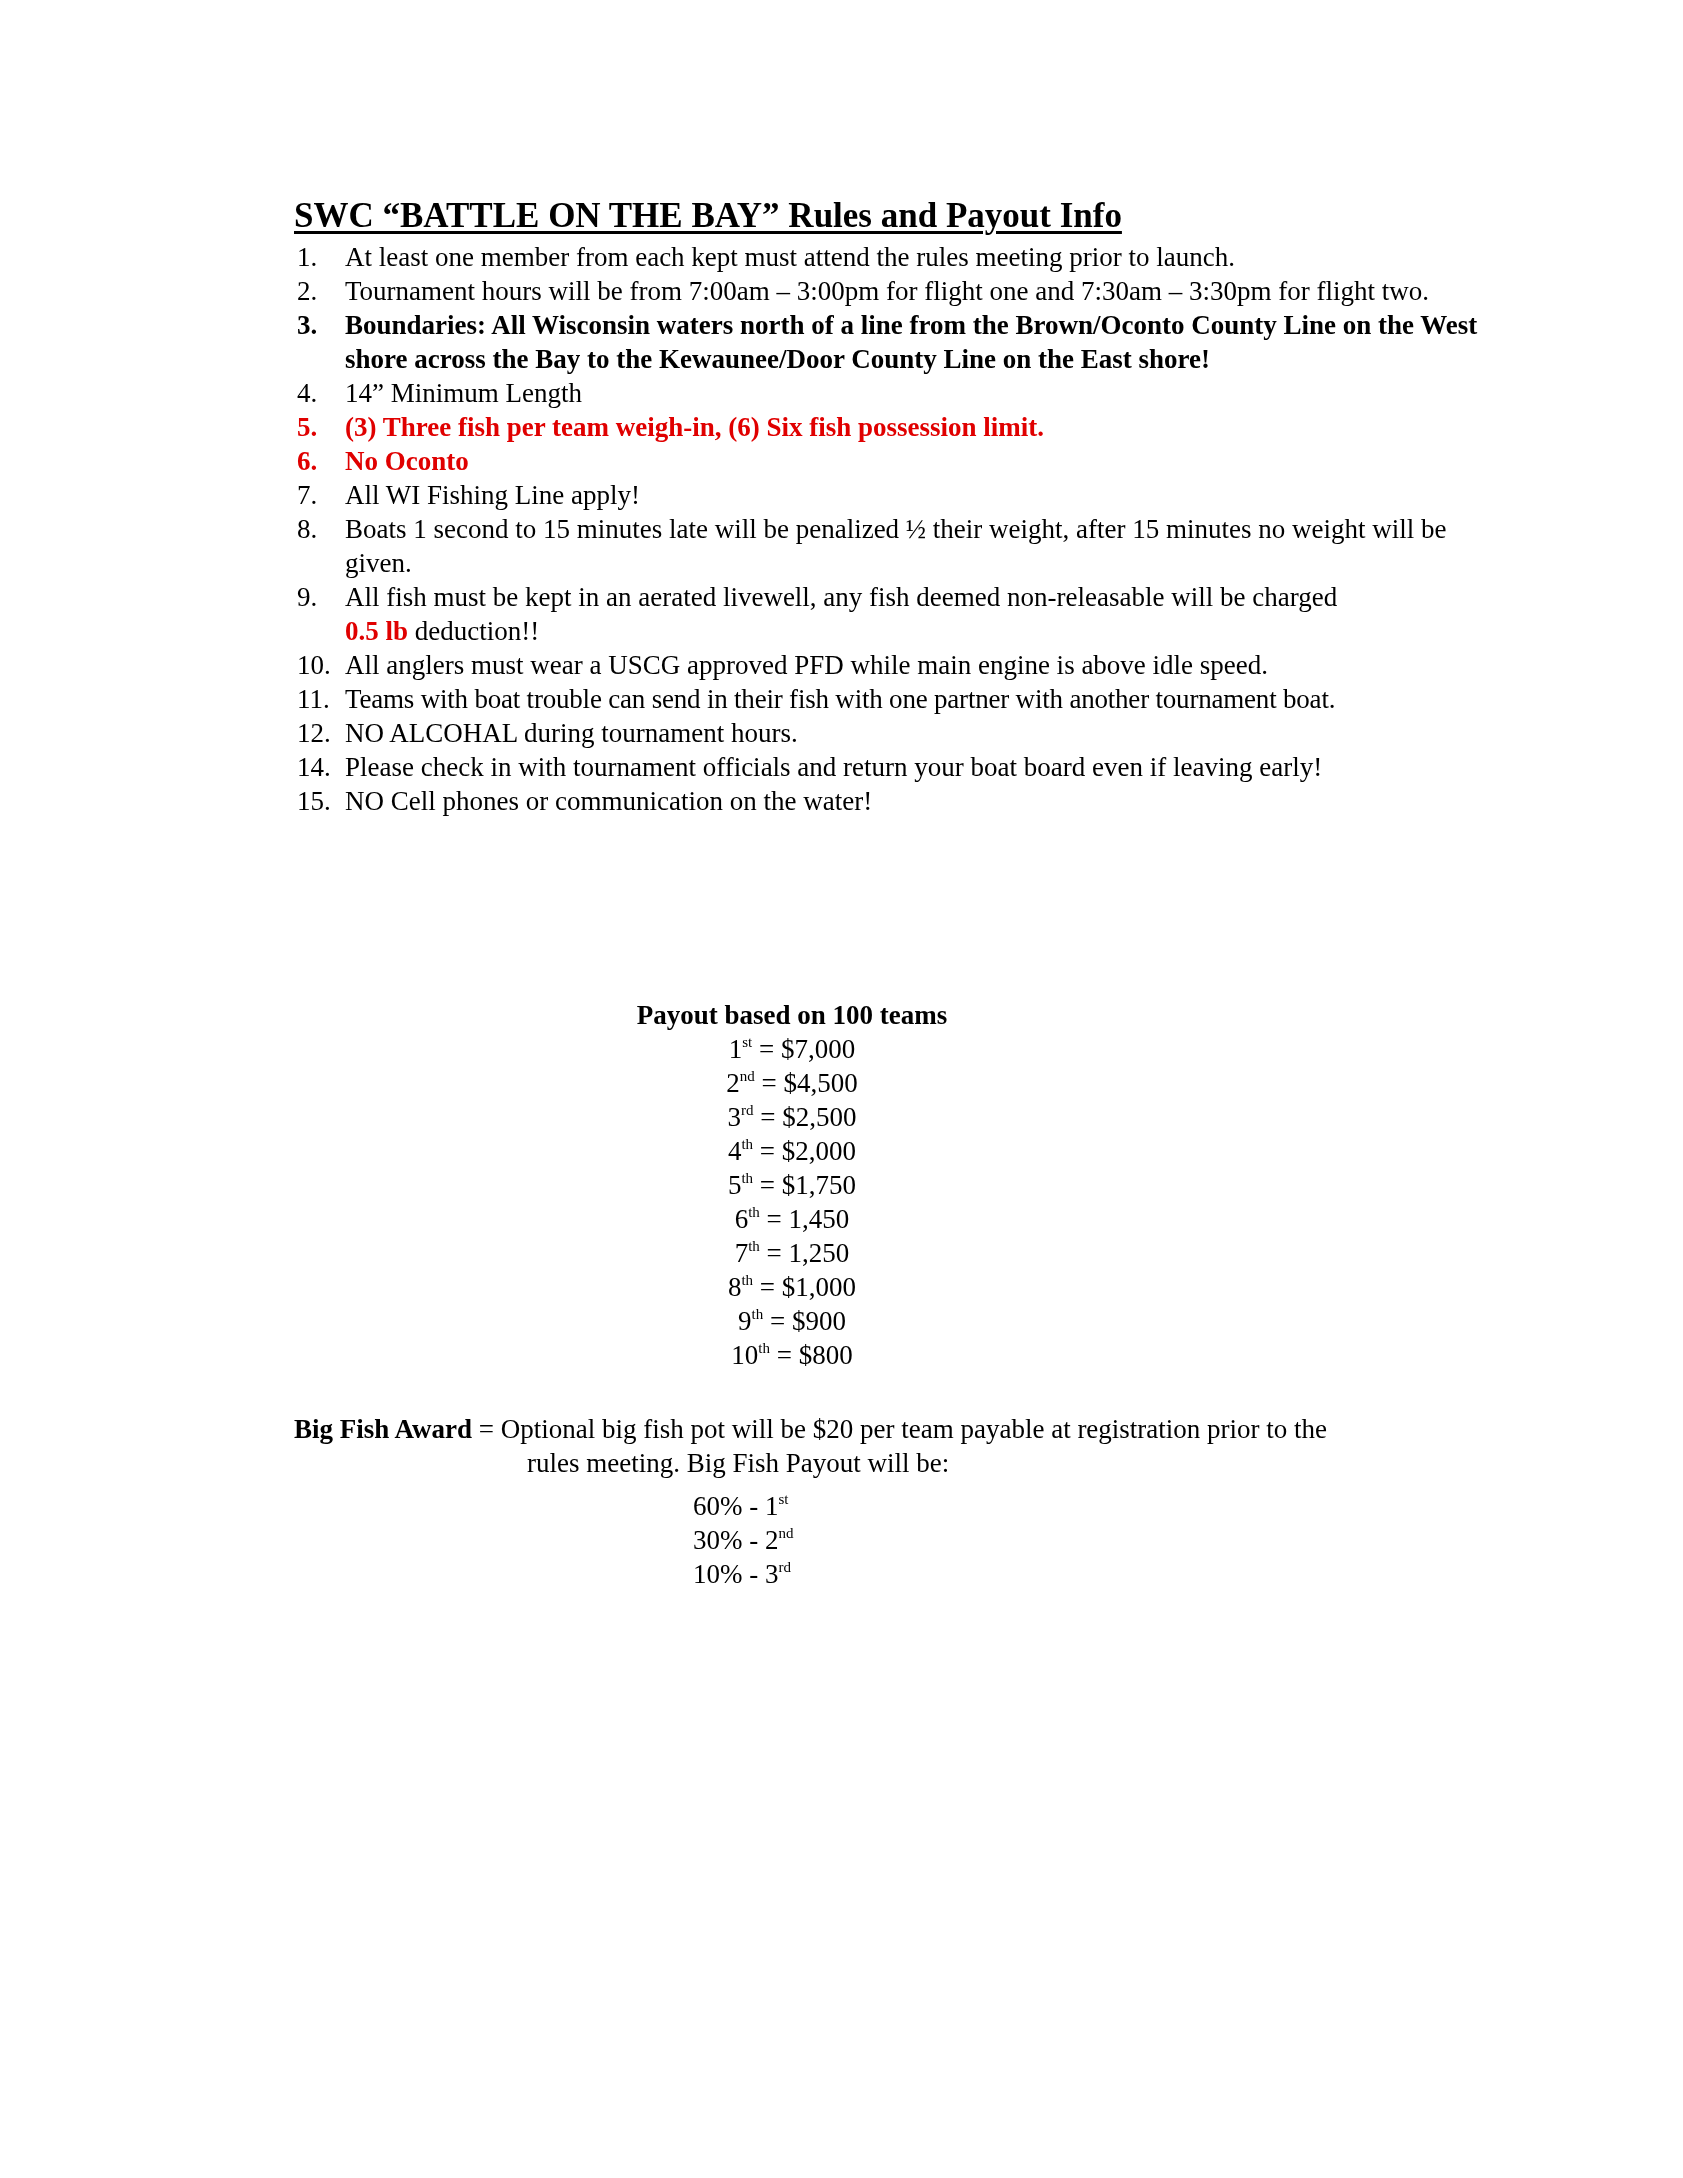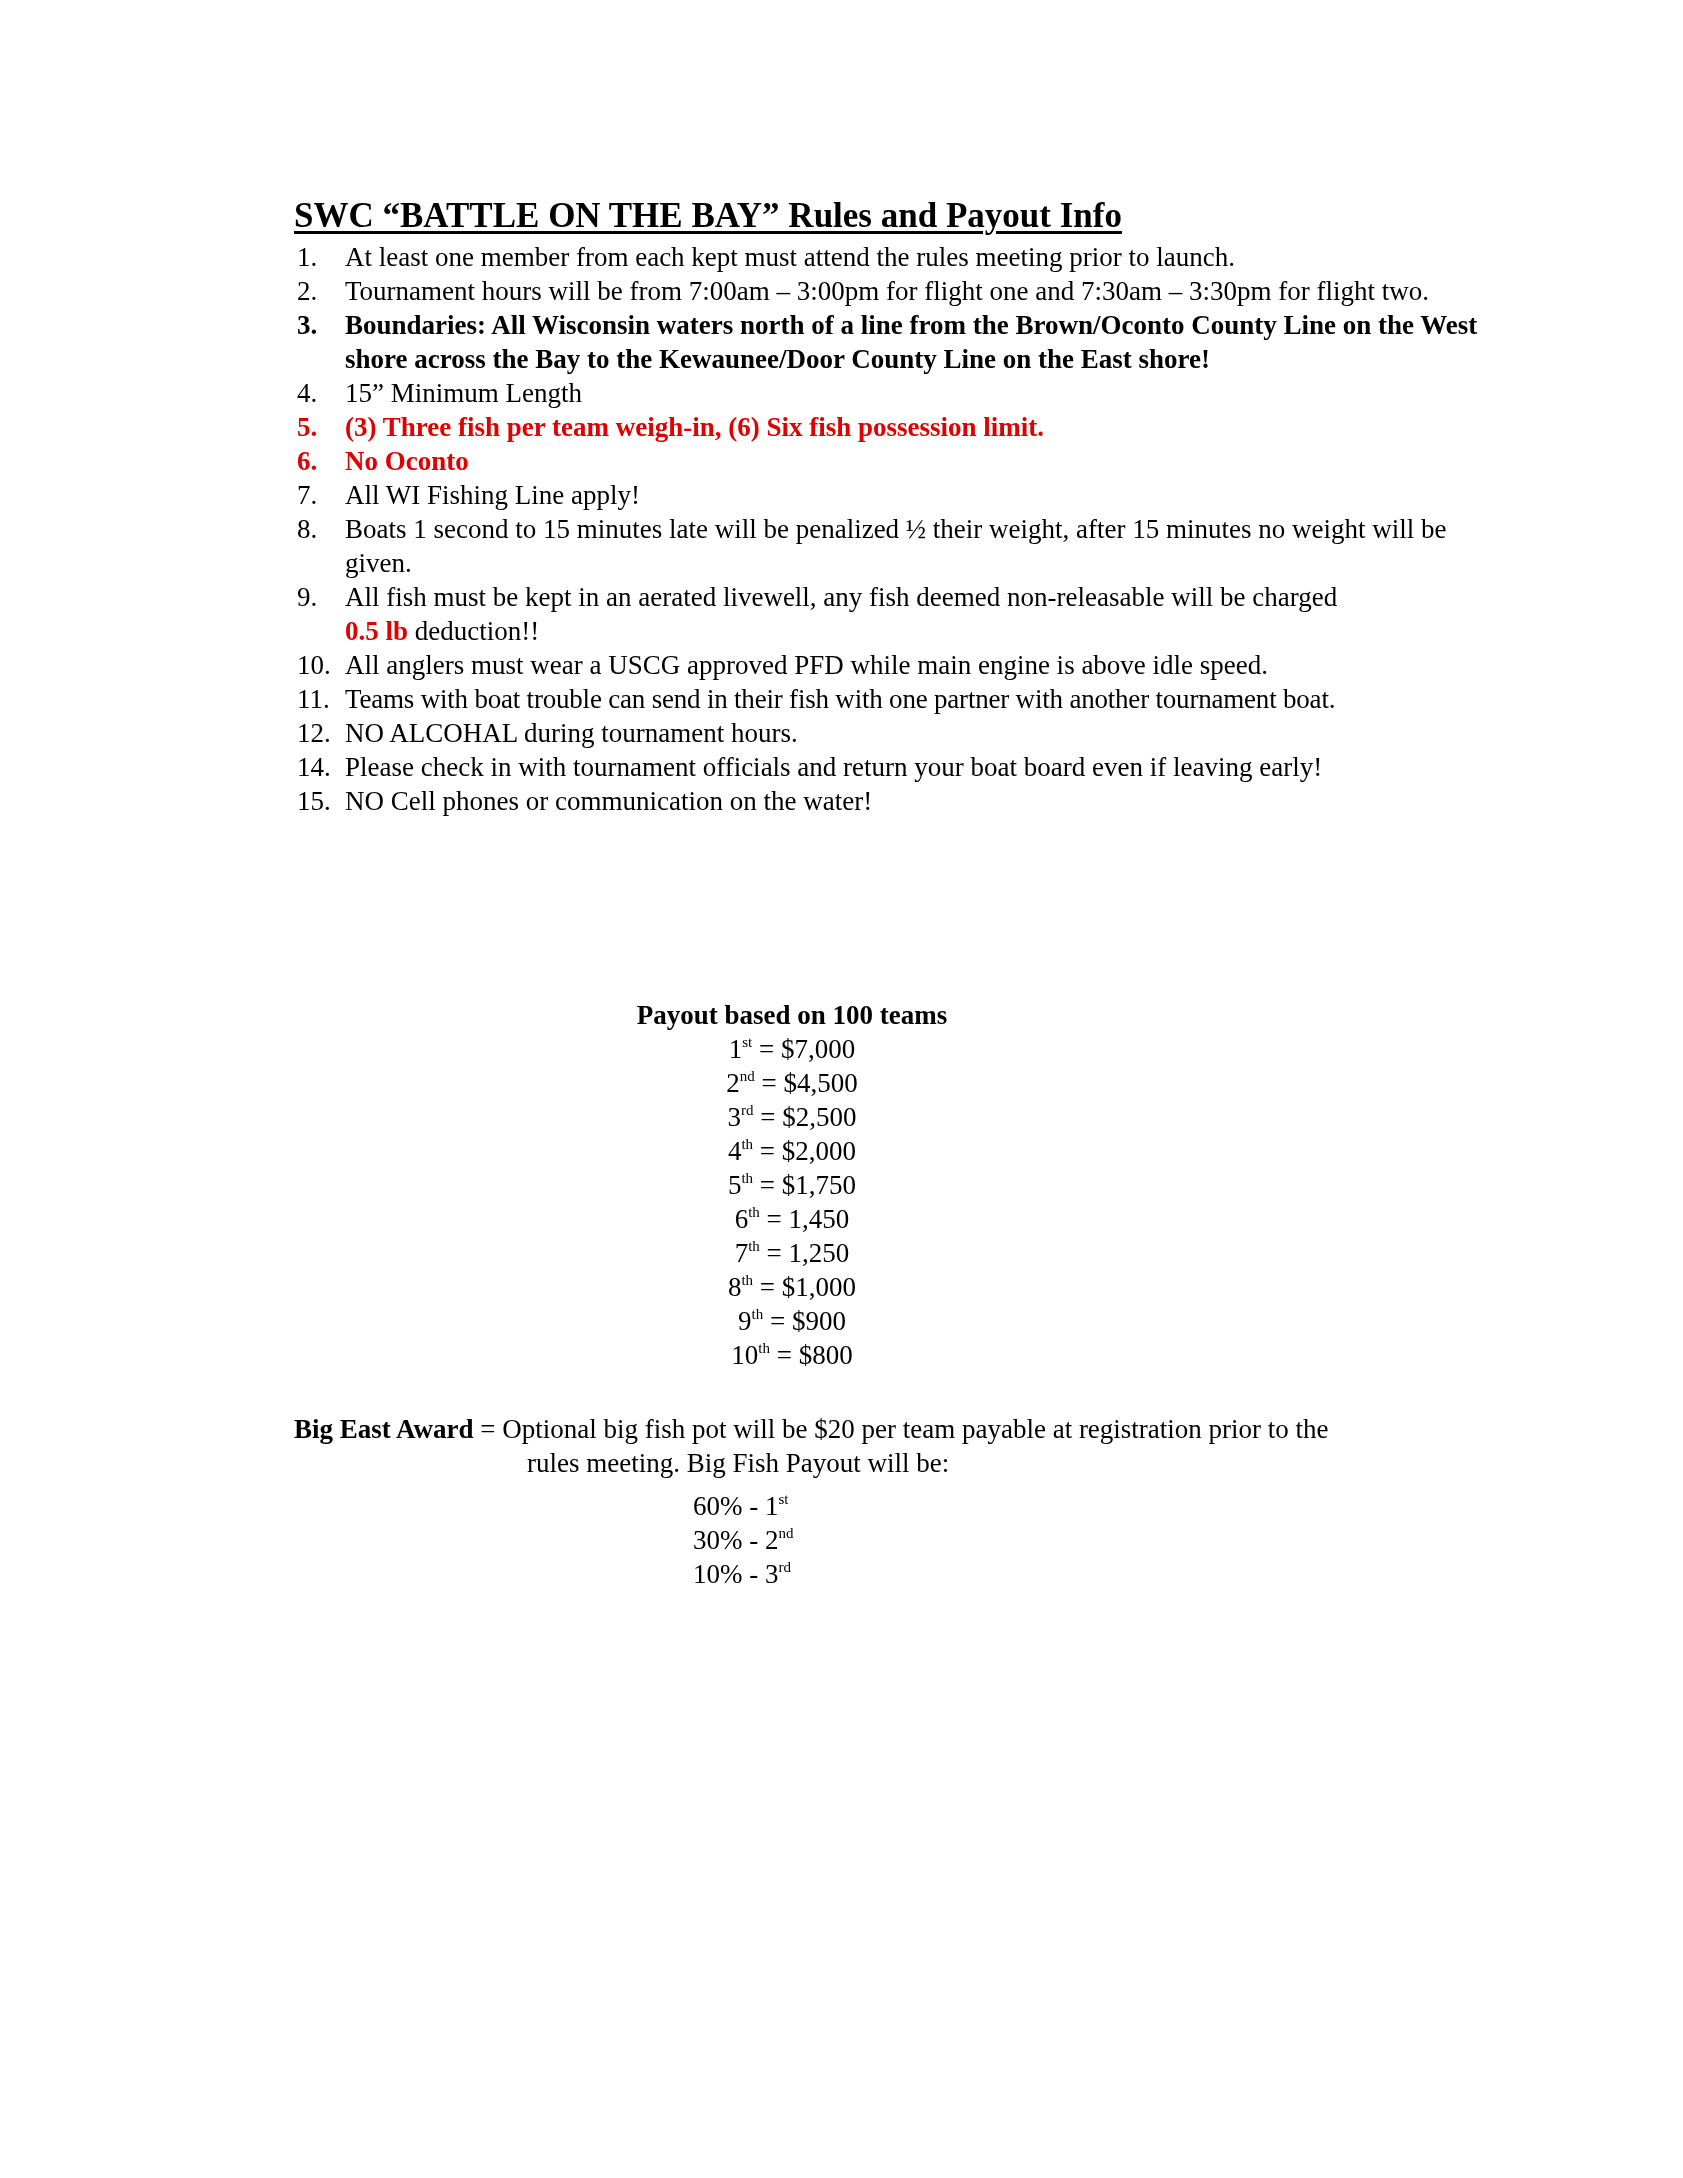--- a/index.html
+++ b/index.html
@@ -43,21 +43,21 @@
     <li class="rule">
       <span class="num">2.</span>
       <span class="txt">Tournament hours will be from 7:00am – 3:00pm for flight one and 7:30am – 3:30pm for flight two.</span>
     </li>
     <li class="rule bold">
       <span class="num">3.</span>
       <span class="txt">Boundaries: All Wisconsin waters north of a line from the Brown/Oconto County Line on the West shore across the Bay to the Kewaunee/Door County Line on the East shore!</span>
     </li>
     <li class="rule">
       <span class="num">4.</span>
-      <span class="txt">15” Minimum Length</span>
+      <span class="txt">14” Minimum Length</span>
     </li>
     <li class="rule bold red">
       <span class="num">5.</span>
       <span class="txt">(3) Three fish per team weigh-in, (6) Six fish possession limit.</span>
     </li>
     <li class="rule bold red">
       <span class="num">6.</span>
       <span class="txt">No Oconto</span>
     </li>
     <li class="rule">
@@ -103,21 +103,21 @@
     <div class="prow"><span>5</span><sup>th</sup><span> = $1,750</span></div>
     <div class="prow"><span>6</span><sup>th</sup><span> = 1,450</span></div>
     <div class="prow"><span>7</span><sup>th</sup><span> = 1,250</span></div>
     <div class="prow"><span>8</span><sup>th</sup><span> = $1,000</span></div>
     <div class="prow"><span>9</span><sup>th</sup><span> = $900</span></div>
     <div class="prow"><span>10</span><sup>th</sup><span> = $800</span></div>
   </div>
 
   <div class="bigfish">
     <div class="label-row">
-      <span class="bf-label">Big East Award</span>
+      <span class="bf-label">Big Fish Award</span>
       <span class="bf-eq"> = </span>
       <span class="bf-text">Optional big fish pot will be $20 per team payable at registration prior to the</span>
     </div>
     <div class="bf-line2">rules meeting.  Big Fish Payout will be:</div>
   </div>
 
   <div class="bf-pay">
     <div class="bf-row"><span>60% - 1</span><sup>st</sup></div>
     <div class="bf-row"><span>30% - 2</span><sup>nd</sup></div>
     <div class="bf-row"><span>10% - 3</span><sup>rd</sup></div>

